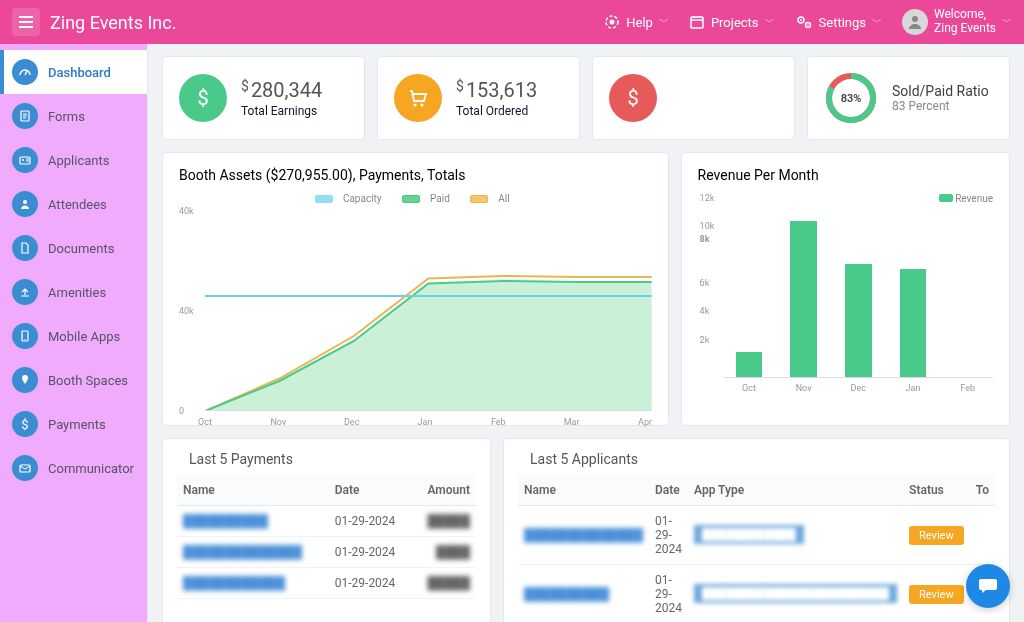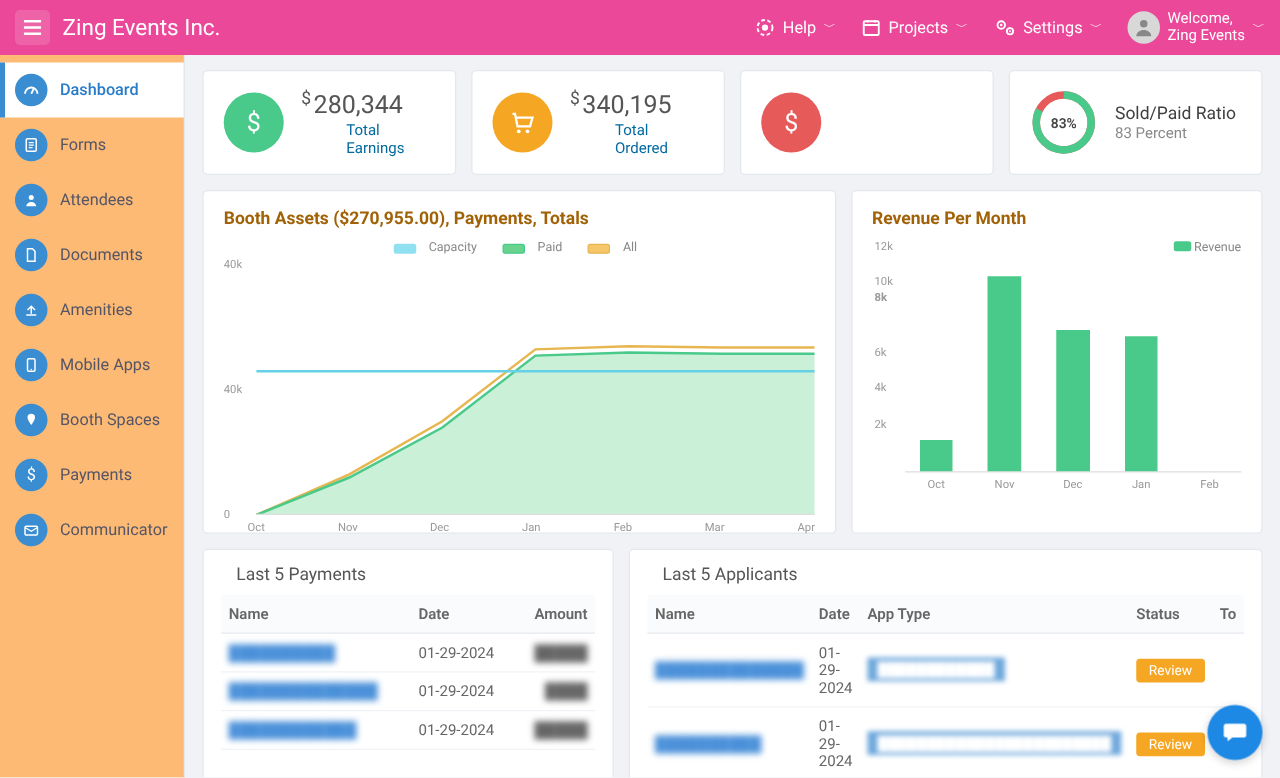--- a/index.html
+++ b/index.html
@@ -10,47 +10,47 @@
 .menu-toggle { width: 28px; height: 28px; border-radius: 4px; background: rgba(255,255,255,0.15); display: flex; align-items: center; justify-content: center; margin-right: 10px; cursor: pointer; }
 .brand { font-size: 18px; font-weight: 400; flex: 1; }
 .topnav { display: flex; align-items: center; gap: 20px; }
 .topnav-item { display: flex; align-items: center; gap: 6px; cursor: pointer; font-size: 13px; }
 .topnav-item .chev { font-size: 10px; opacity: 0.8; }
 .avatar { width: 26px; height: 26px; border-radius: 50%; background: #d8d8d8; display: flex; align-items: center; justify-content: center; }
 .welcome { line-height: 1.15; font-size: 12px; }
 
 
 .shell { display: flex; height: calc(622px - 44px); }
-.sidebar { width: 148px; background: #fdba74; border-right: 1px solid #e4e7ed; padding-top: 6px; }
+.sidebar { width: 148px; background: #f0abfc; border-right: 1px solid #e4e7ed; padding-top: 6px; }
 .side-item { display: flex; align-items: center; gap: 10px; padding: 9px 12px; cursor: pointer; color: #556; font-size: 13px; }
 .side-item.active { background: #fff; color: #2a7cc7; border-left: 4px solid #3a8dd1; padding-left: 8px; font-weight: 500; }
 .side-icon { width: 26px; height: 26px; border-radius: 50%; background: #3a8dd1; color: #fff; display: flex; align-items: center; justify-content: center; font-size: 13px; flex-shrink: 0; }
 
 .main { flex: 1; padding: 12px 14px; overflow: hidden; }
 
 
 .metrics { display: flex; gap: 12px; margin-bottom: 12px; }
 .card { background: #fff; border: 1px solid #e4e7ed; border-radius: 4px; padding: 14px 16px; flex: 1; display: flex; align-items: center; gap: 14px; }
 .metric-icon { width: 48px; height: 48px; border-radius: 50%; color: #fff; display: flex; align-items: center; justify-content: center; font-size: 20px; flex-shrink: 0; }
 .metric-icon.green { background: #4aca8a; }
 .metric-icon.orange { background: #f5a623; }
 .metric-icon.red { background: #e65a5a; }
 .metric-val { font-size: 20px; color: #555; }
 .metric-val .cur { font-size: 14px; vertical-align: top; margin-right: 2px; }
-.metric-lbl { font-size: 12px; color: #0369a1; margin-top: 2px; margin-left: 36px; }
+.metric-lbl { font-size: 12px; color: #0f172a; margin-top: 2px; }
 .ratio-ring { width: 54px; height: 54px; position: relative; flex-shrink: 0; }
 .ratio-ring svg { transform: rotate(-90deg); }
 .ratio-center { position: absolute; inset: 0; display: flex; align-items: center; justify-content: center; font-size: 11px; font-weight: 600; color: #444; }
 .ratio-text .t1 { font-size: 14px; color: #404040; }
 .ratio-text .t2 { font-size: 12px; color: #888; }
 
 
 .panels { display: flex; gap: 12px; margin-bottom: 12px; }
 .panel { background: #fff; border: 1px solid #e4e7ed; border-radius: 4px; padding: 14px 16px; }
-.panel-title { font-size: 14px; color: #a16207; margin-bottom: 10px; font-weight: bold; }
+.panel-title { font-size: 14px; color: #000000; margin-bottom: 10px; }
 .panel.booth { flex: 1.6; }
 .panel.revenue { flex: 1; }
 .legend-top { text-align: center; font-size: 10px; color: #888; margin-bottom: 6px; }
 .legend-top span { display: inline-flex; align-items: center; gap: 4px; margin: 0 6px; }
 .lg-box { width: 18px; height: 8px; display: inline-block; border-radius: 2px; }
 .lg-cap { background: #8fe0f0; }
 .lg-paid { background: #68d38f; border: 1px solid #4aca8a; }
 .lg-all { background: #f5c66a; border: 1px solid #e8b650; }
 .booth-axes { position: relative; height: 200px; margin-left: 26px; }
 .y-lbl { position: absolute; left: -26px; font-size: 9px; color: #999; transform: translateY(-50%); }
@@ -153,20 +153,30 @@
           <svg width="12" height="12" viewBox="0 0 12 12">
             <rect x="2" y="1" width="8" height="10" rx="1" fill="none" stroke="#fff" stroke-width="1.2"></rect>
             <path d="M4 4h4M4 6h4M4 8h3" stroke="#fff"></path>
           </svg>
         </div>
       <span>Forms</span>
     </div>
     <div class="side-item">
       <div class="side-icon">
           <svg width="12" height="12" viewBox="0 0 12 12">
+            <rect x="1" y="3" width="10" height="7" rx="1" fill="none" stroke="#fff" stroke-width="1.2"></rect>
+            <circle cx="4" cy="6" r="1" fill="#fff"></circle>
+            <path d="M7 5h3M7 7h3" stroke="#fff"></path>
+          </svg>
+        </div>
+      <span>Applicants</span>
+    </div>
+    <div class="side-item">
+      <div class="side-icon">
+          <svg width="12" height="12" viewBox="0 0 12 12">
             <circle cx="6" cy="4" r="2" fill="#fff"></circle>
             <path d="M2 11c0-2 2-3.5 4-3.5s4 1.5 4 3.5" fill="#fff"></path>
           </svg>
         </div>
       <span>Attendees</span>
     </div>
     <div class="side-item">
       <div class="side-icon">
           <svg width="12" height="12" viewBox="0 0 12 12">
             <path d="M3 1h4l2 2v8H3z" fill="none" stroke="#fff" stroke-width="1.2"></path>
@@ -228,21 +238,21 @@
       </div>
       <div class="card">
         <div class="metric-icon orange">
           <svg width="22" height="22" viewBox="0 0 22 22">
               <circle cx="8" cy="18" r="1.5" fill="#fff"></circle>
               <circle cx="15" cy="18" r="1.5" fill="#fff"></circle>
               <path d="M3 4h2l2 10h10l2-7H6" fill="none" stroke="#fff" stroke-width="1.8"></path>
             </svg>
         </div>
         <div>
-          <div class="metric-val"><span class="cur">$</span><span>340,195</span></div>
+          <div class="metric-val"><span class="cur">$</span><span>153,613</span></div>
           <div class="metric-lbl">Total Ordered</div>
         </div>
       </div>
       <div class="card">
         <div class="metric-icon red">$</div>
       </div>
       <div class="card">
         <div class="ratio-ring">
           <svg width="54" height="54">
               <circle cx="27" cy="27" r="22" fill="none" stroke="#e65a5a" stroke-width="6"></circle>

